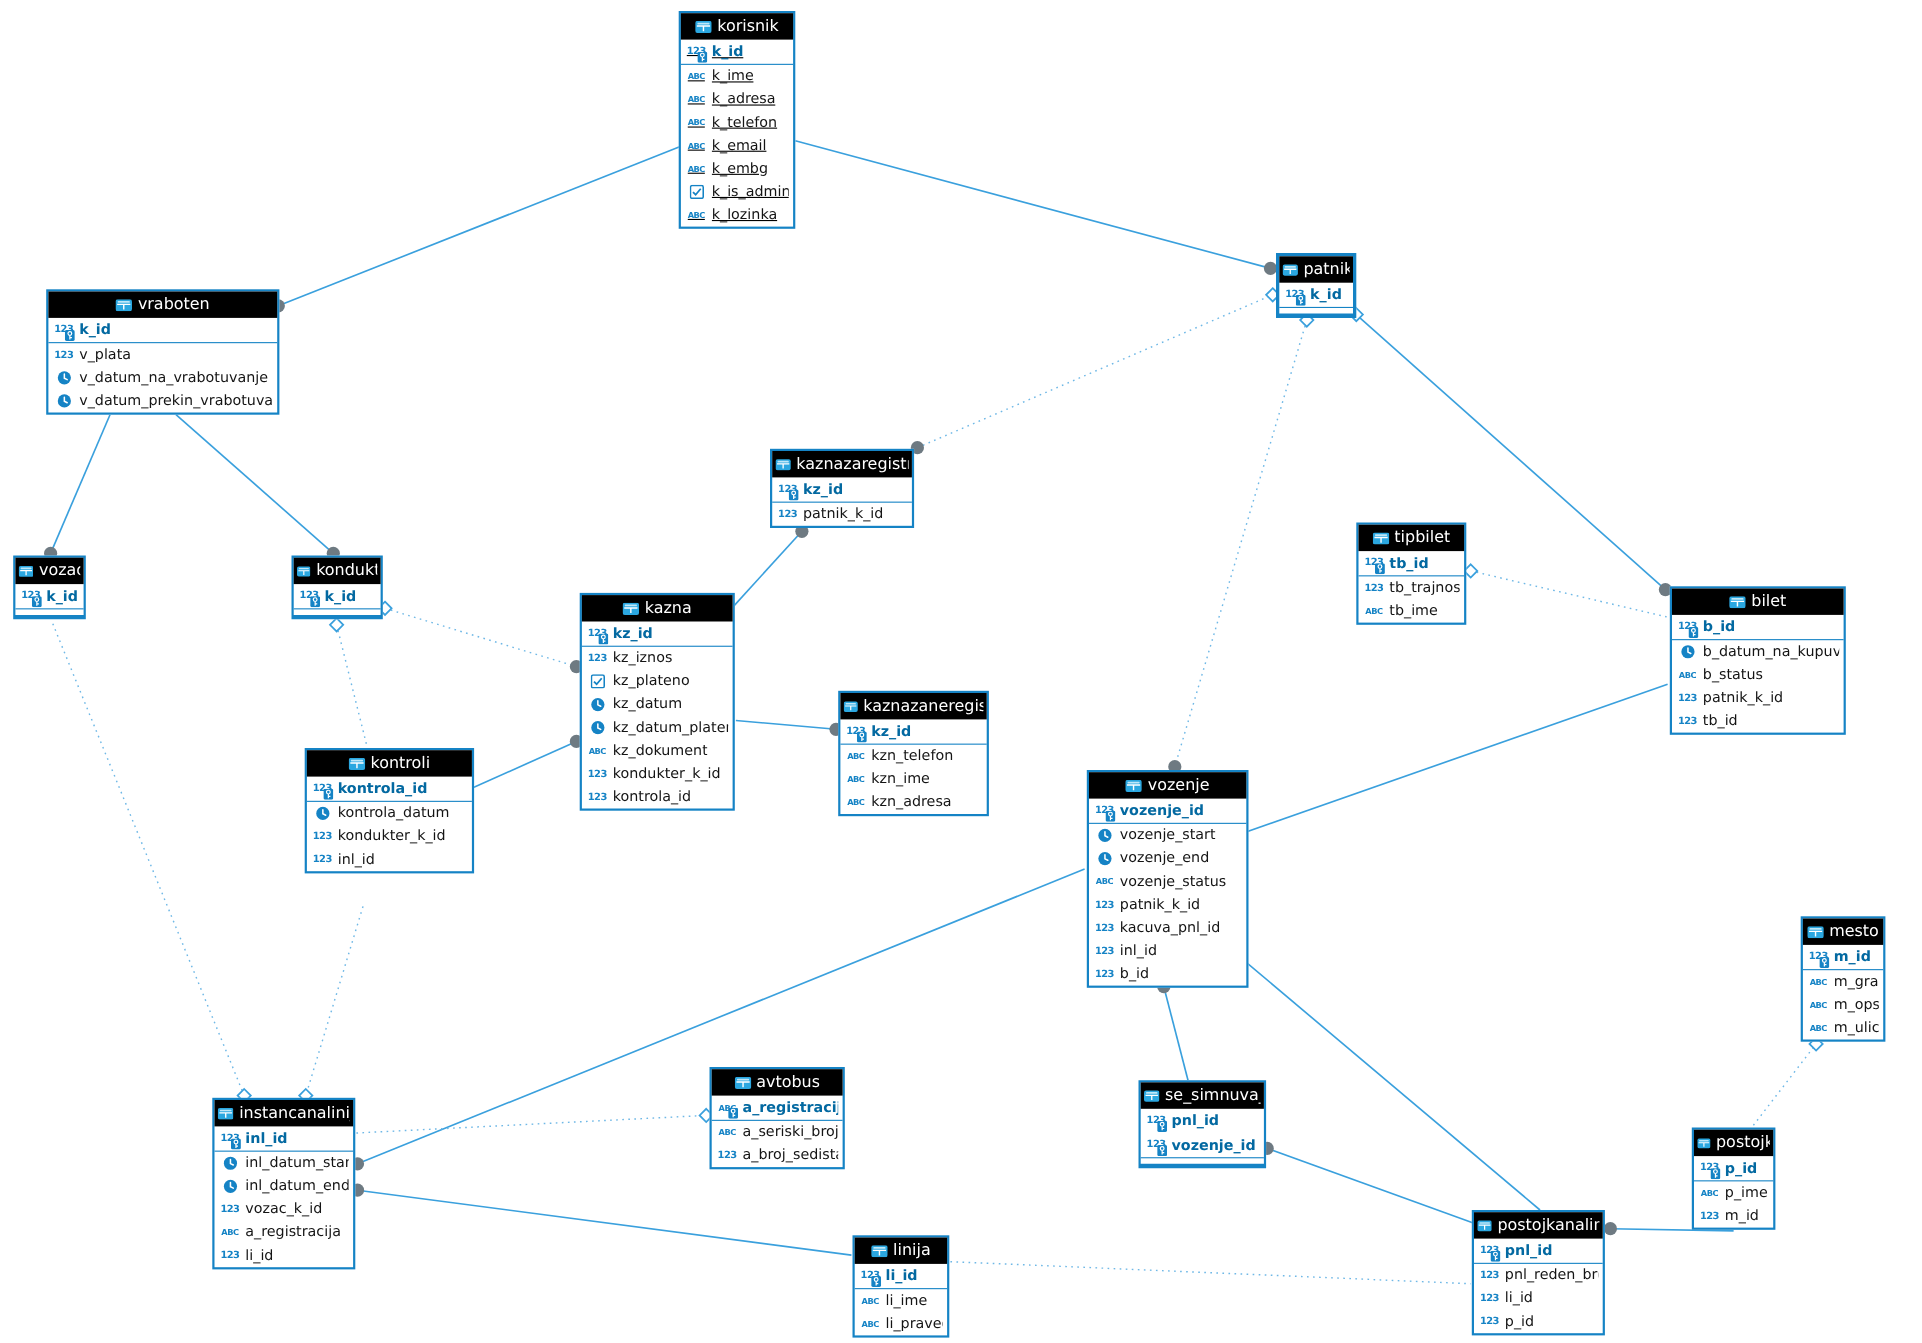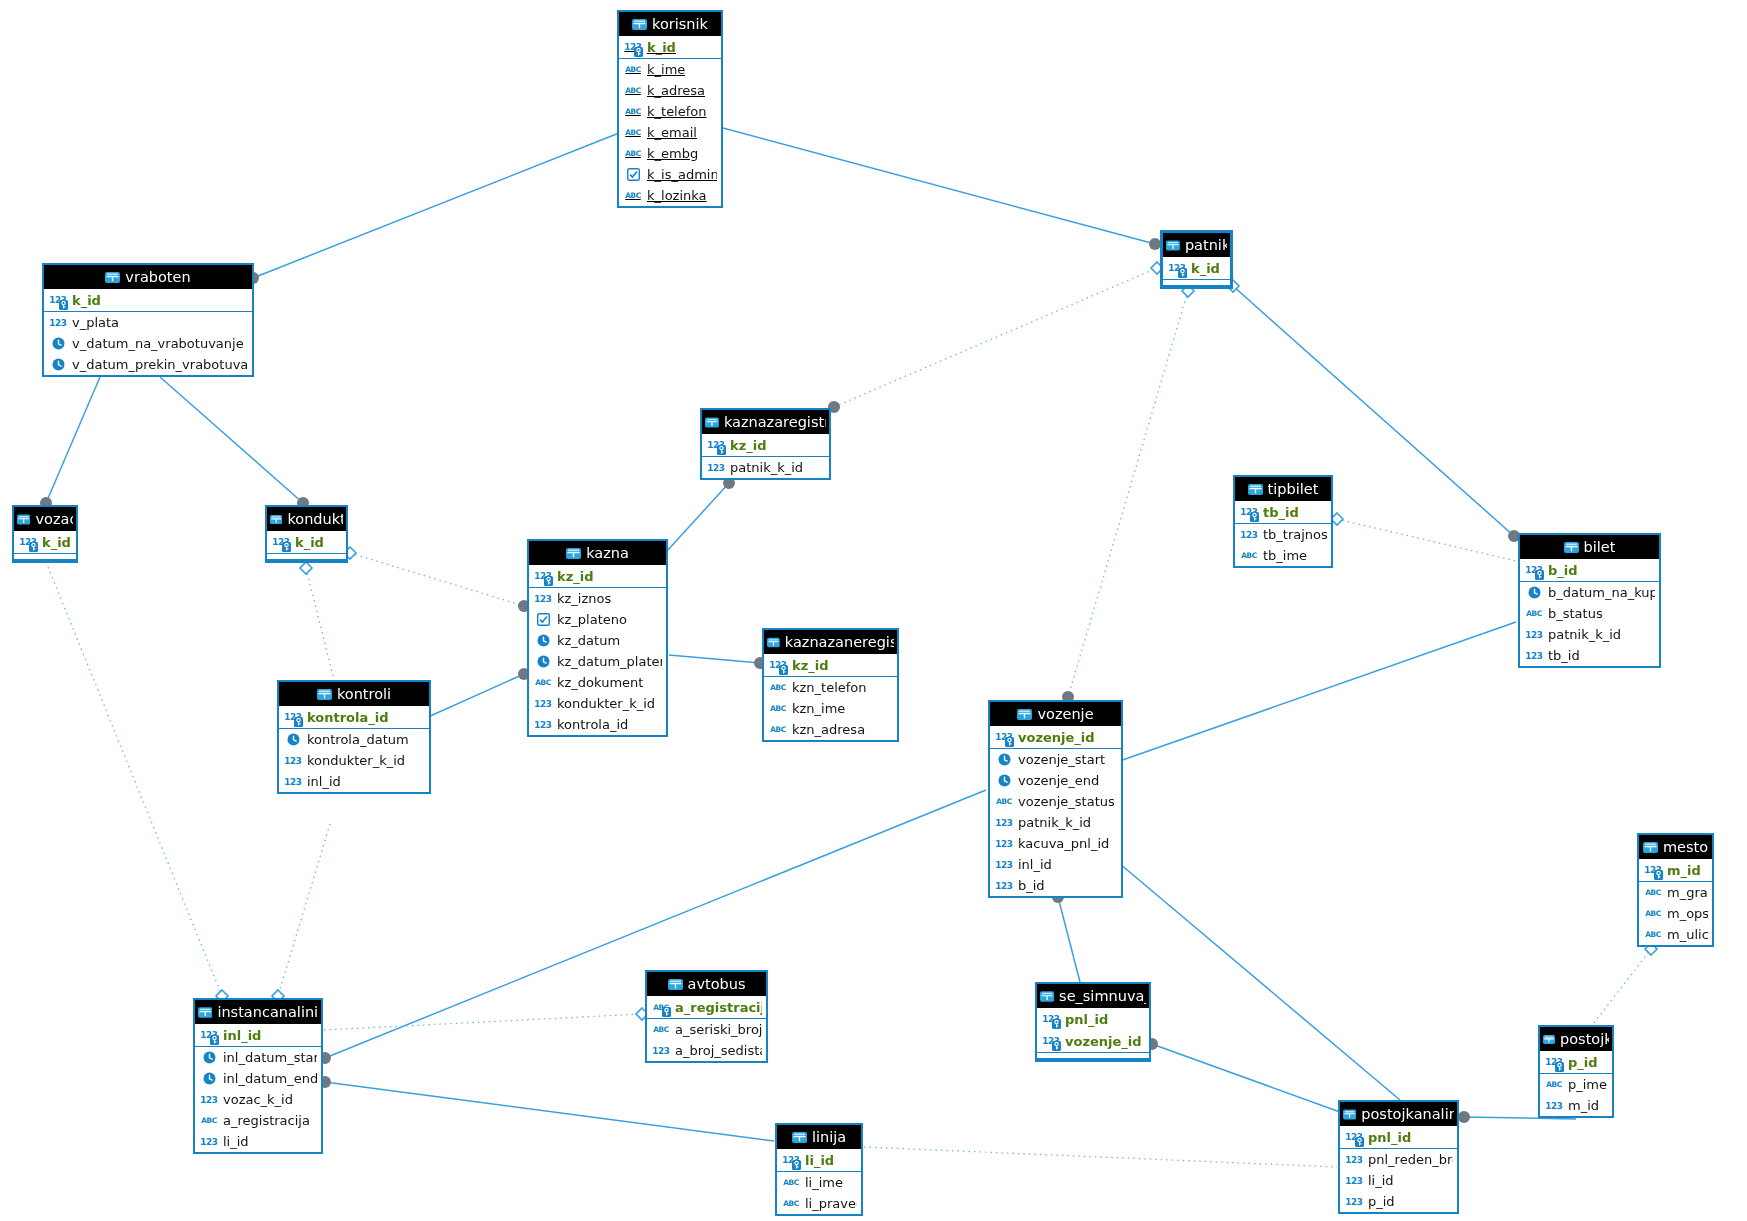--- a/index.html
+++ b/index.html
@@ -10,21 +10,21 @@
        box-sizing:border-box;font-size:13px;}
   .tbl.sel{border-width:3px;}
   .tbl.thickb{border-bottom-width:4px;}
   .hd{background:#000000;color:#ffffff;height:24px;display:flex;align-items:center;
       justify-content:center;gap:5px;font-size:14.5px;overflow:hidden;white-space:nowrap;
       padding:0 3px;}
   .hd .ttl{overflow:hidden;text-overflow:clip;}
   .row{height:21px;display:flex;align-items:center;gap:4px;padding:0 4px;
        white-space:nowrap;overflow:hidden;color:#141414;}
   .row.pk{height:22px;}
-  .row.pk .nm{font-weight:bold;color:#4d7c0f;}
+  .row.pk .nm{font-weight:bold;color:#0369a1;}
   .sep{border-top:1.5px solid #1583c5;margin:0;}
   .stub{height:5px;}
   .ic{width:20px;flex:0 0 20px;display:inline-flex;align-items:center;
       justify-content:center;position:relative;height:100%;}
   .tx{color:#1583c5;font-weight:bold;font-size:9px;letter-spacing:-0.5px;}
   .tx.abc{font-size:7.5px;}
   .kb{position:absolute;right:0px;bottom:1px;}
   .nm{overflow:hidden;}
 </style>
 </head>
@@ -278,21 +278,21 @@
         </span>
         <span class="nm">tb_trajnost</span>
       </div>
       <div class="row">
         <span class="ic">
           <span class="tx abc">ABC</span>
         </span>
         <span class="nm">tb_ime</span>
       </div>
     </div>
-    <div class="tbl" style="left: 1518px; top: 533px; width: 143px;">
+    <div class="tbl" style="left: 1518px; top: 533px; width: 160px;">
       <div class="hd">
         <svg width="15" height="11" viewBox="0 0 15 11">
           <rect x="0" y="0" width="15" height="11" rx="2" fill="#2ba7e0"></rect>
           <path d="M1.5 4.7 H13.5 M7.5 4.7 V9.3" stroke="#fff" stroke-width="1.3" fill="none"></path>
           <rect x="2" y="1.6" width="11" height="1.6" rx="0.5" fill="#bfe7f8"></rect>
         </svg>
         <span class="ttl">bilet</span>
       </div>
       <div class="row pk">
         <span class="ic">
@@ -529,21 +529,21 @@
         </span>
         <span class="nm">kondukter_k_id</span>
       </div>
       <div class="row">
         <span class="ic">
           <span class="tx">123</span>
         </span>
         <span class="nm">inl_id</span>
       </div>
     </div>
-    <div class="tbl" style="left: 988px; top: 700px; width: 135px;">
+    <div class="tbl" style="left: 988px; top: 700px; width: 147px;">
       <div class="hd">
         <svg width="15" height="11" viewBox="0 0 15 11">
           <rect x="0" y="0" width="15" height="11" rx="2" fill="#2ba7e0"></rect>
           <path d="M1.5 4.7 H13.5 M7.5 4.7 V9.3" stroke="#fff" stroke-width="1.3" fill="none"></path>
           <rect x="2" y="1.6" width="11" height="1.6" rx="0.5" fill="#bfe7f8"></rect>
         </svg>
         <span class="ttl">vozenje</span>
       </div>
       <div class="row pk">
         <span class="ic">

